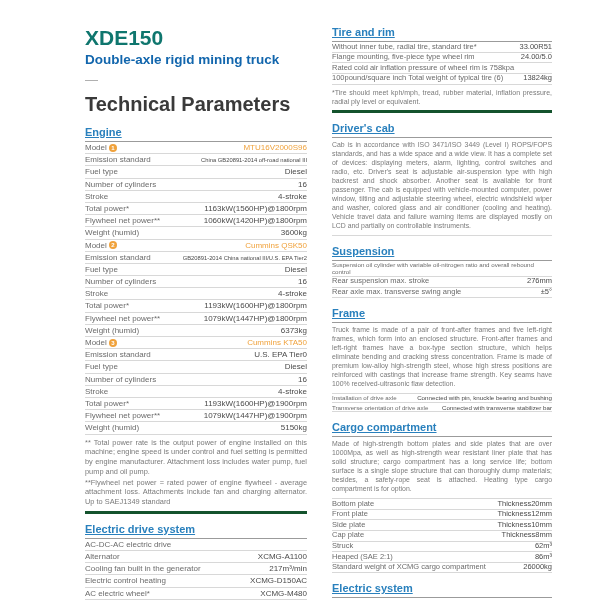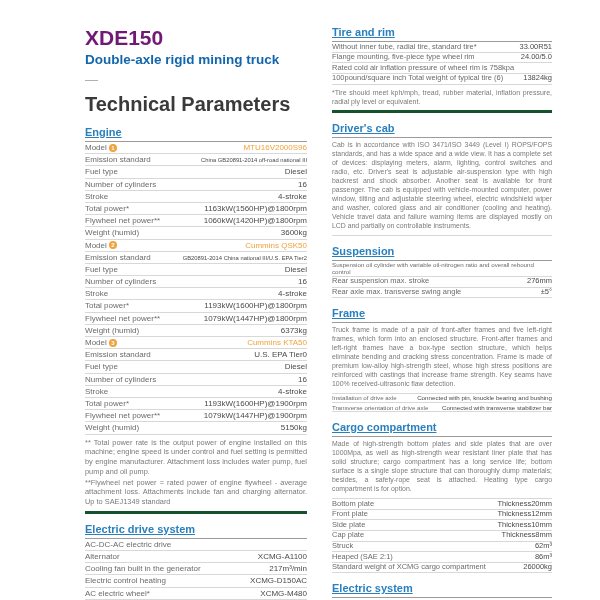--- a/index.html
+++ b/index.html
@@ -9,21 +9,21 @@
     font-family: "Liberation Sans", "DejaVu Sans", sans-serif;
     color: #4c4c4c;
   }
   .page { position: relative; width: 600px; height: 600px; overflow: hidden; background: #fff; }
   .cols { display: flex; padding: 26px 48px 0 85px; gap: 25px; }
   .col { flex: 0 0 222px; width: 222px; }
   .col-right { flex: 0 0 220px; width: 220px; }
 
   
   header { margin-bottom: 10px; }
-  h1.model { font-size: 21px; font-weight: bold; color: #701a75; letter-spacing: 0; }
+  h1.model { font-size: 21px; font-weight: bold; color: #0f766e; letter-spacing: 0; }
   h2.subtitle { font-size: 13.5px; font-weight: bold; color: #1266ad; margin-top: 2px; }
   .divider { width: 13px; height: 1px; background: #b0b0b0; margin: 13px 0 12px 0; }
   h2.tp { font-size: 20px; font-weight: bold; color: #3a3a3a; }
 
   
   .section { margin-bottom: 9px; }
   .sec-title {
     font-size: 11px; font-weight: bold; color: #2980bd;
     padding-bottom: 3px; border-bottom: 1px solid #9b9b9b; text-decoration: underline;
   }

